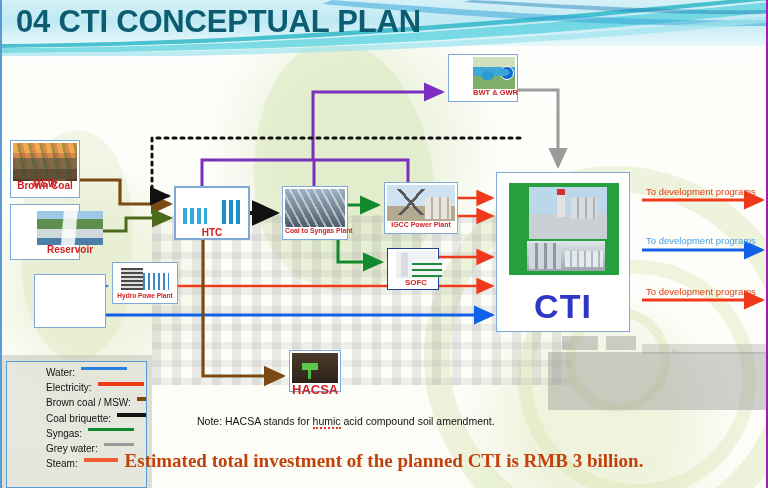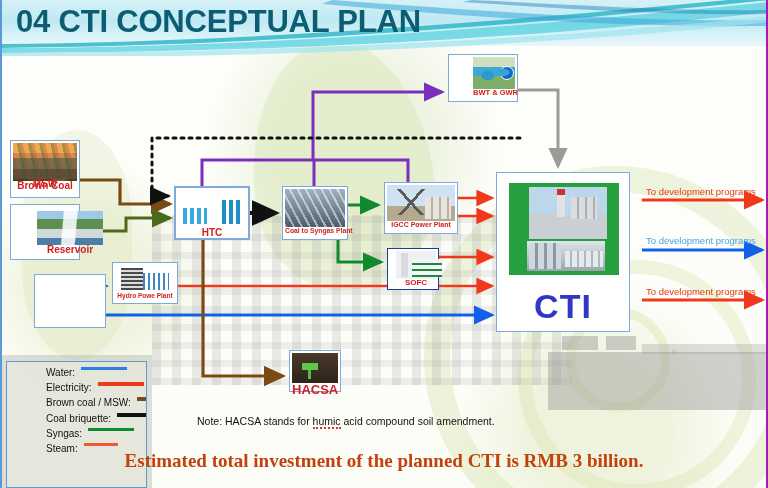--- a/index.html
+++ b/index.html
@@ -351,20 +351,24 @@
     </div>
     <div class="lrow">
       <span class="lname">Coal briquette:</span>
       <span class="lswatch" style="background:#111111;width:30px;height:4px"></span>
     </div>
     <div class="lrow">
       <span class="lname">Syngas:</span>
       <span class="lswatch" style="background:#118a2e"></span>
     </div>
     <div class="lrow">
+      <span class="lname">Grey water:</span>
+      <span class="lswatch" style="background:#9b9b9b;width:30px"></span>
+    </div>
+    <div class="lrow">
       <span class="lname">Steam:</span>
       <span class="lswatch" style="background:#f05a32;width:34px"></span>
     </div>
   </div>
 
   <div class="note">
     <span>Note: HACSA stands for </span><span class="squig">humic</span><span> acid compound soil amendment.</span>
   </div>
 
   <div class="bigstat">Estimated total investment of the planned CTI  is RMB 3 billion.</div>

